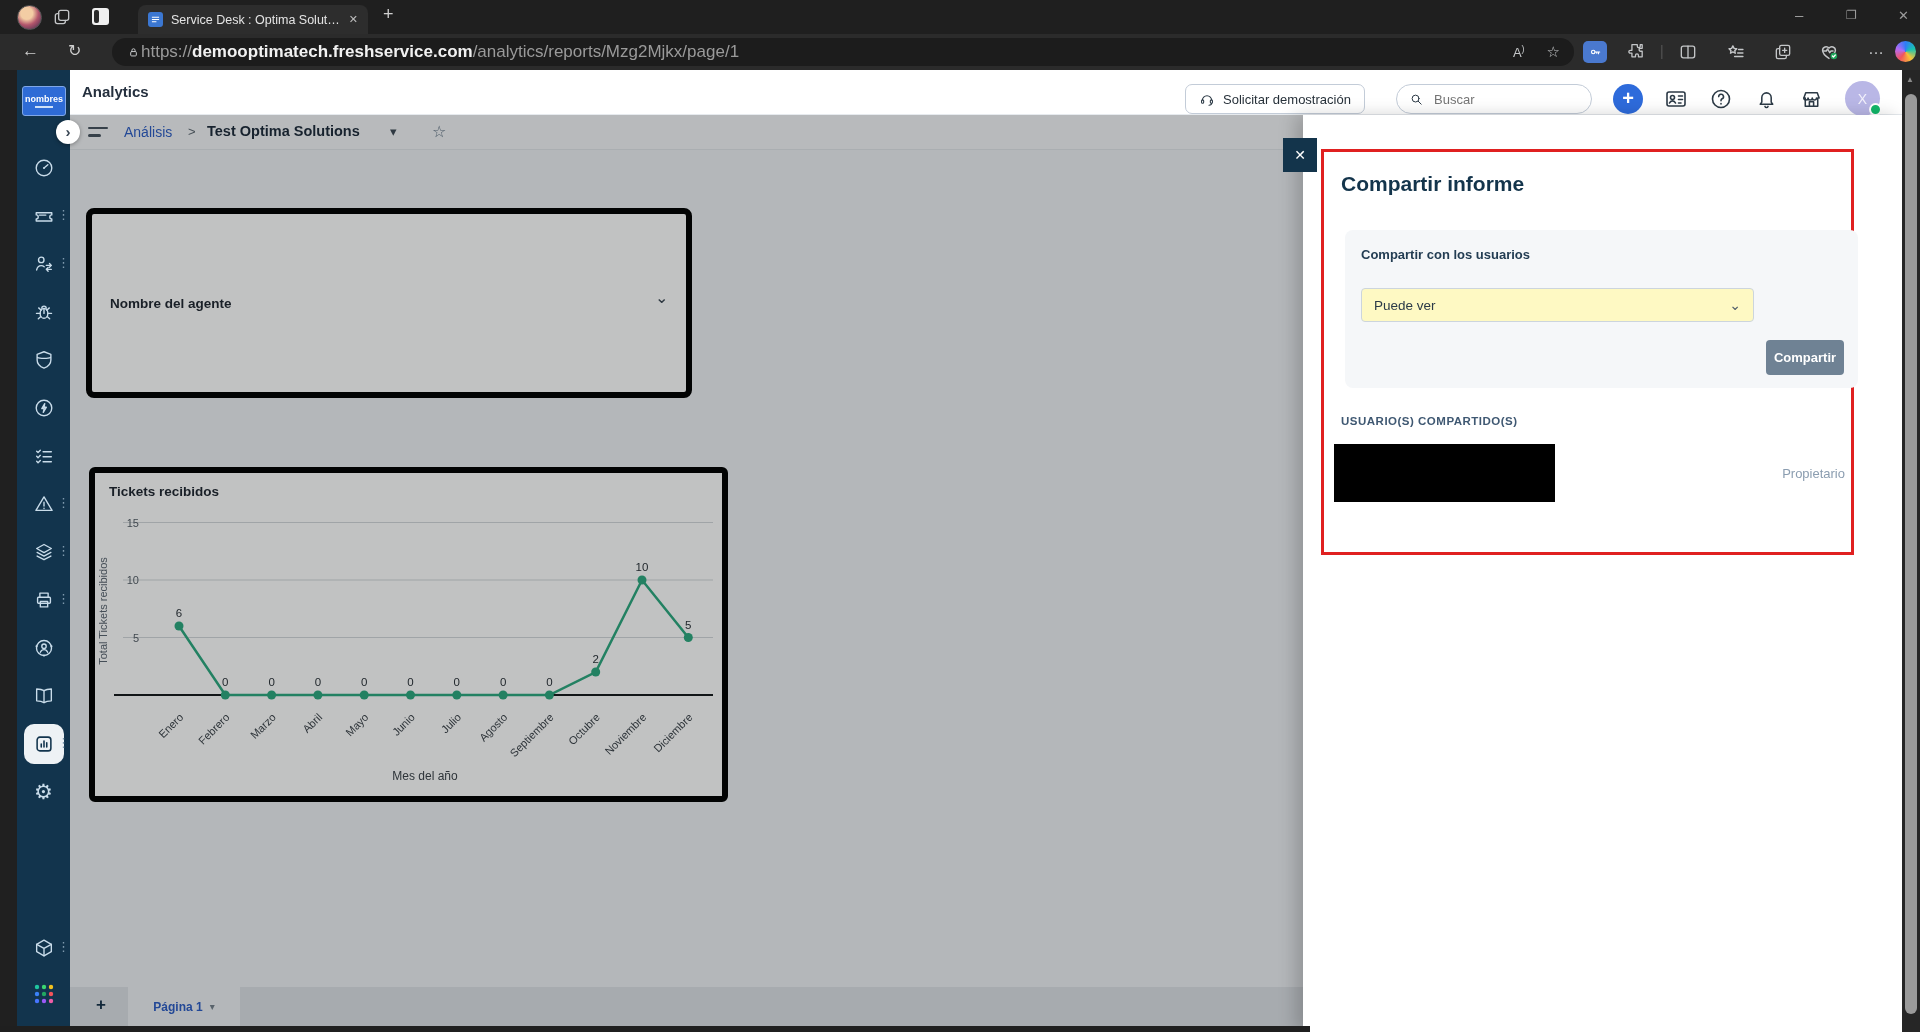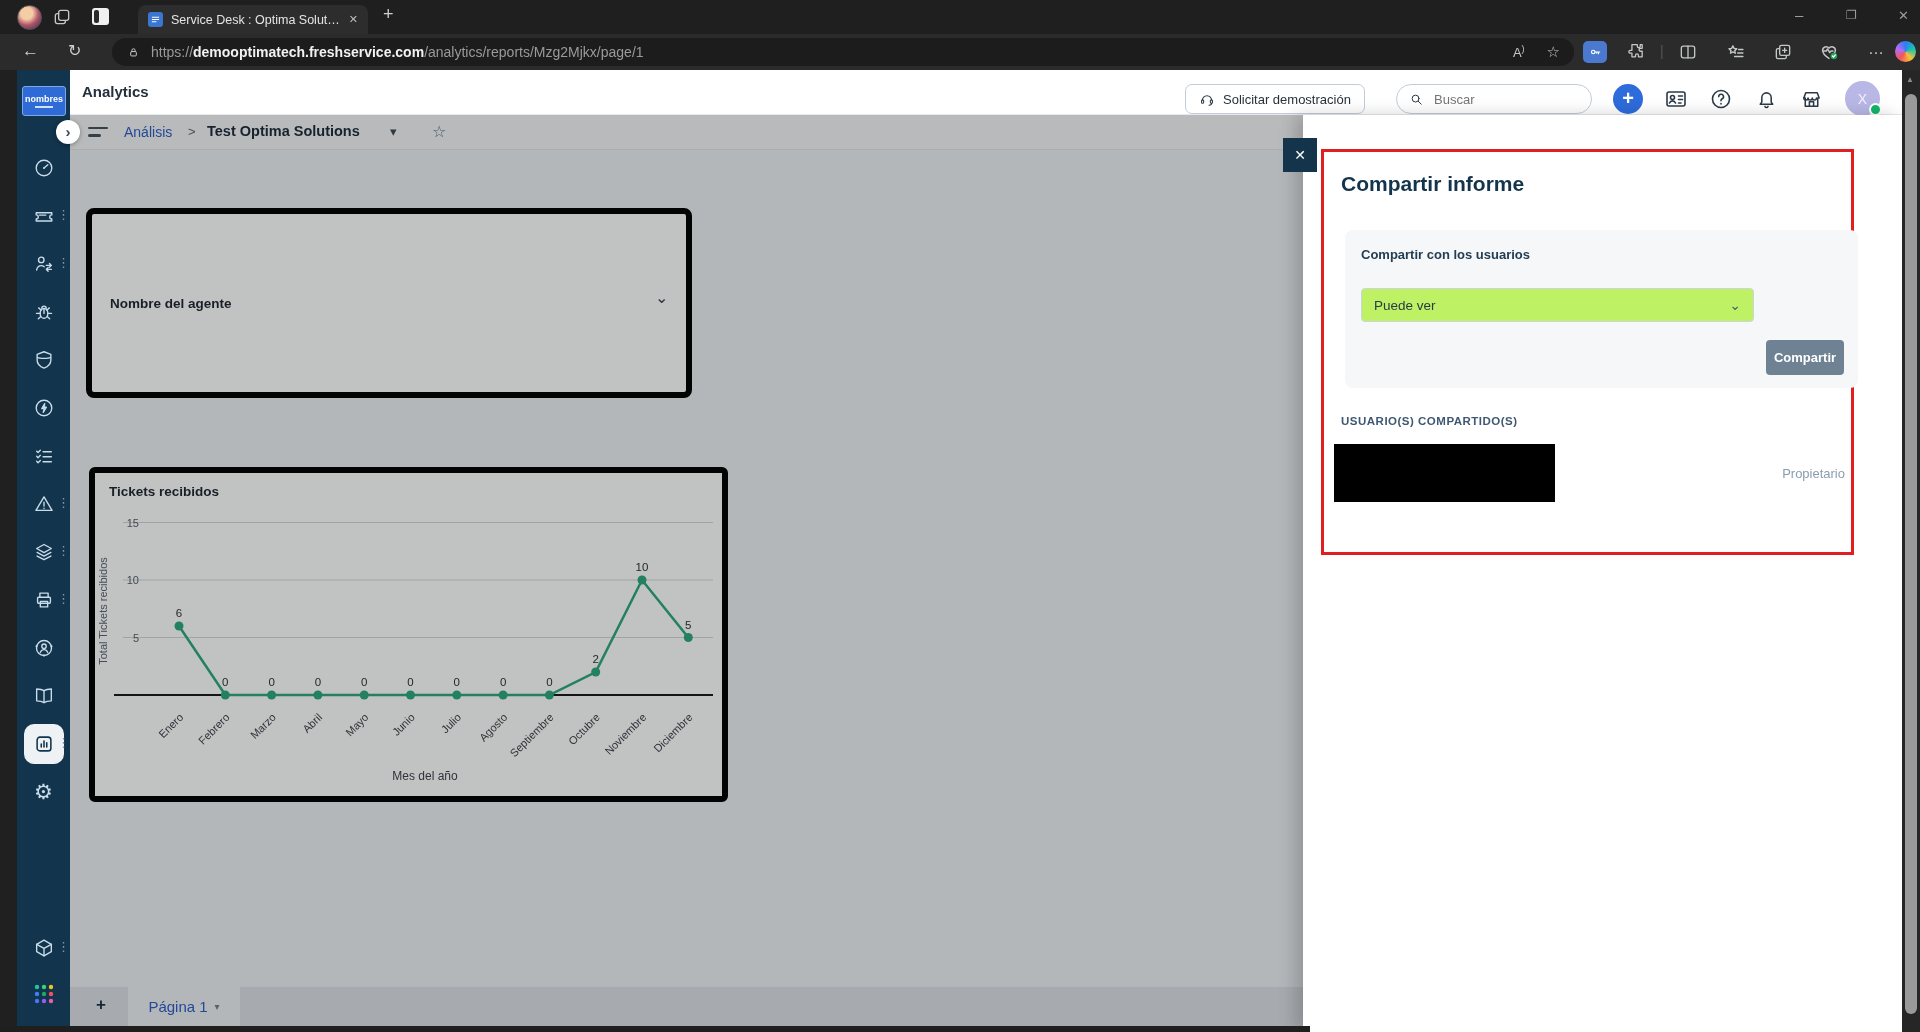--- a/index.html
+++ b/index.html
@@ -51,21 +51,21 @@
 
   <div class="abs" style="left:0;top:34px;width:1920px;height:36px;background:#2b2b2b;"></div>
   <span class="abs" style="left:22px;top:41px;color:#cfcfcf;font-size:17px;">←</span>
   <span class="abs" style="left:68px;top:41px;color:#cfcfcf;font-size:16px;">↻</span>
 
   <div class="abs" style="left:112px;top:38px;width:1462px;height:28px;background:#1c1c1c;border-radius:14px;display:flex;align-items:center;padding:0 14px;box-sizing:border-box;">
     <svg width="15" height="15" viewBox="0 0 24 24" class="icb">
         <rect x="7.5" y="10.5" width="9" height="7" rx="1.5"></rect>
         <path d="M9.5 10.5V8.5a2.5 2.5 0 0 1 5 0v2"></path>
       </svg>
-    <span style="margin-left:10px;font-size:14px;white-space:nowrap;">
+    <span style="font-size:17px;white-space:nowrap;">
       <span style="color:#9a9a9a;">https://</span><span style="color:#f2f2f2;font-weight:700;">demooptimatech.freshservice.com</span><span style="color:#9a9a9a;">/analytics/reports/Mzg2Mjkx/page/1</span>
     </span>
     <span style="flex:1;"></span>
     <span style="color:#c4c6c8;font-size:13px;">
       <span>A</span><span style="font-size:9px;vertical-align:super;">)</span>
     </span>
     <span style="color:#c4c6c8;font-size:15px;margin-left:22px;">☆</span>
   </div>
 
   <div class="abs" style="left:1583px;top:41px;width:24px;height:22px;border-radius:5px;background:#4a79cf;display:flex;align-items:center;justify-content:center;">
@@ -356,21 +356,21 @@
         <text x="598.3" y="212" text-anchor="end" font-size="11" fill="#3c434a" transform="rotate(-45 598.3 212)">Diciembre</text>
         <text x="330" y="274" text-anchor="middle" font-size="12" fill="#3c434a">Mes del año</text>
         <text x="12" y="105" text-anchor="middle" font-size="11" fill="#5a6470" transform="rotate(-90 12 105)">Total Tickets recibidos</text>
       </svg>
   </div>
 
 
   <div class="abs" style="left:70px;top:987px;width:1850px;height:39px;background:#dde1e6;"></div>
   <span class="abs" style="left:96px;top:995px;font-size:17px;font-weight:600;color:#16324a;">+</span>
   <div class="abs" style="left:128px;top:987px;width:112px;height:39px;background:#eef1f4;display:flex;align-items:center;justify-content:center;">
-    <span style="font-size:15px;font-weight:400;color:#2c5cc5;">Página 1</span>
+    <span style="font-size:12px;font-weight:700;color:#2c5cc5;">Página 1</span>
     <span style="font-size:10px;color:#74808c;margin-left:7px;">▾</span>
   </div>
   <div class="abs" style="left:0;top:1026px;width:1310px;height:6px;background:#1f1f1f;z-index:58;"></div>
 
   <div class="abs" style="left:70px;top:115px;width:1233px;height:911px;background:rgba(8,10,12,0.25);z-index:50;"></div>
 
   <div class="abs" style="left:56px;top:120px;width:24px;height:24px;border-radius:50%;background:#fff;box-shadow:0 1px 4px rgba(0,0,0,0.35);display:flex;align-items:center;justify-content:center;z-index:55;">
     <span style="color:#3b4856;font-size:15px;font-weight:700;line-height:15px;margin-top:-2px;">›</span>
   </div>
 
@@ -380,21 +380,21 @@
     <span style="color:#fff;font-size:14px;">✕</span>
   </div>
 
   <div class="abs" style="left:1321px;top:149px;width:533px;height:406px;border:3px solid #e02020;box-sizing:border-box;z-index:56;"></div>
 
   <span class="abs" style="left:1341px;top:172px;font-size:21px;font-weight:700;color:#13344b;z-index:57;">Compartir informe</span>
 
   <div class="abs" style="left:1345px;top:230px;width:513px;height:158px;background:#f5f7f9;border-radius:8px;z-index:57;"></div>
   <span class="abs" style="left:1361px;top:247px;font-size:13px;font-weight:600;color:#233d53;z-index:57;">Compartir con los usuarios</span>
 
-  <div class="abs" style="left:1361px;top:288px;width:393px;height:34px;background:#bef264;border:1px solid #ccd5dd;border-radius:4px;display:flex;align-items:center;padding:0 12px;box-sizing:border-box;z-index:57;">
+  <div class="abs" style="left:1361px;top:288px;width:393px;height:34px;background:#fef9c3;border:1px solid #ccd5dd;border-radius:4px;display:flex;align-items:center;padding:0 12px;box-sizing:border-box;z-index:57;">
     <span style="font-size:13.5px;color:#2b3a48;flex:1;">Puede ver</span>
     <span style="font-size:14px;color:#52606c;">⌄</span>
   </div>
 
   <button class="abs" style="left:1766px;top:340px;width:78px;height:35px;background:#6f8294;border:none;border-radius:4px;color:#fff;font-size:13px;font-weight:700;z-index:57;font-family:inherit;cursor:pointer;">Compartir</button>
 
   <span class="abs" style="left:1341px;top:415px;font-size:11.5px;font-weight:700;color:#3f5872;letter-spacing:0.5px;z-index:57;">USUARIO(S) COMPARTIDO(S)</span>
   <div class="abs" style="left:1334px;top:444px;width:221px;height:58px;background:#000;z-index:57;"></div>
   <span class="abs" style="left:1725px;top:466px;width:120px;text-align:right;font-size:13px;color:#8b9db0;z-index:57;">Propietario</span>
 

